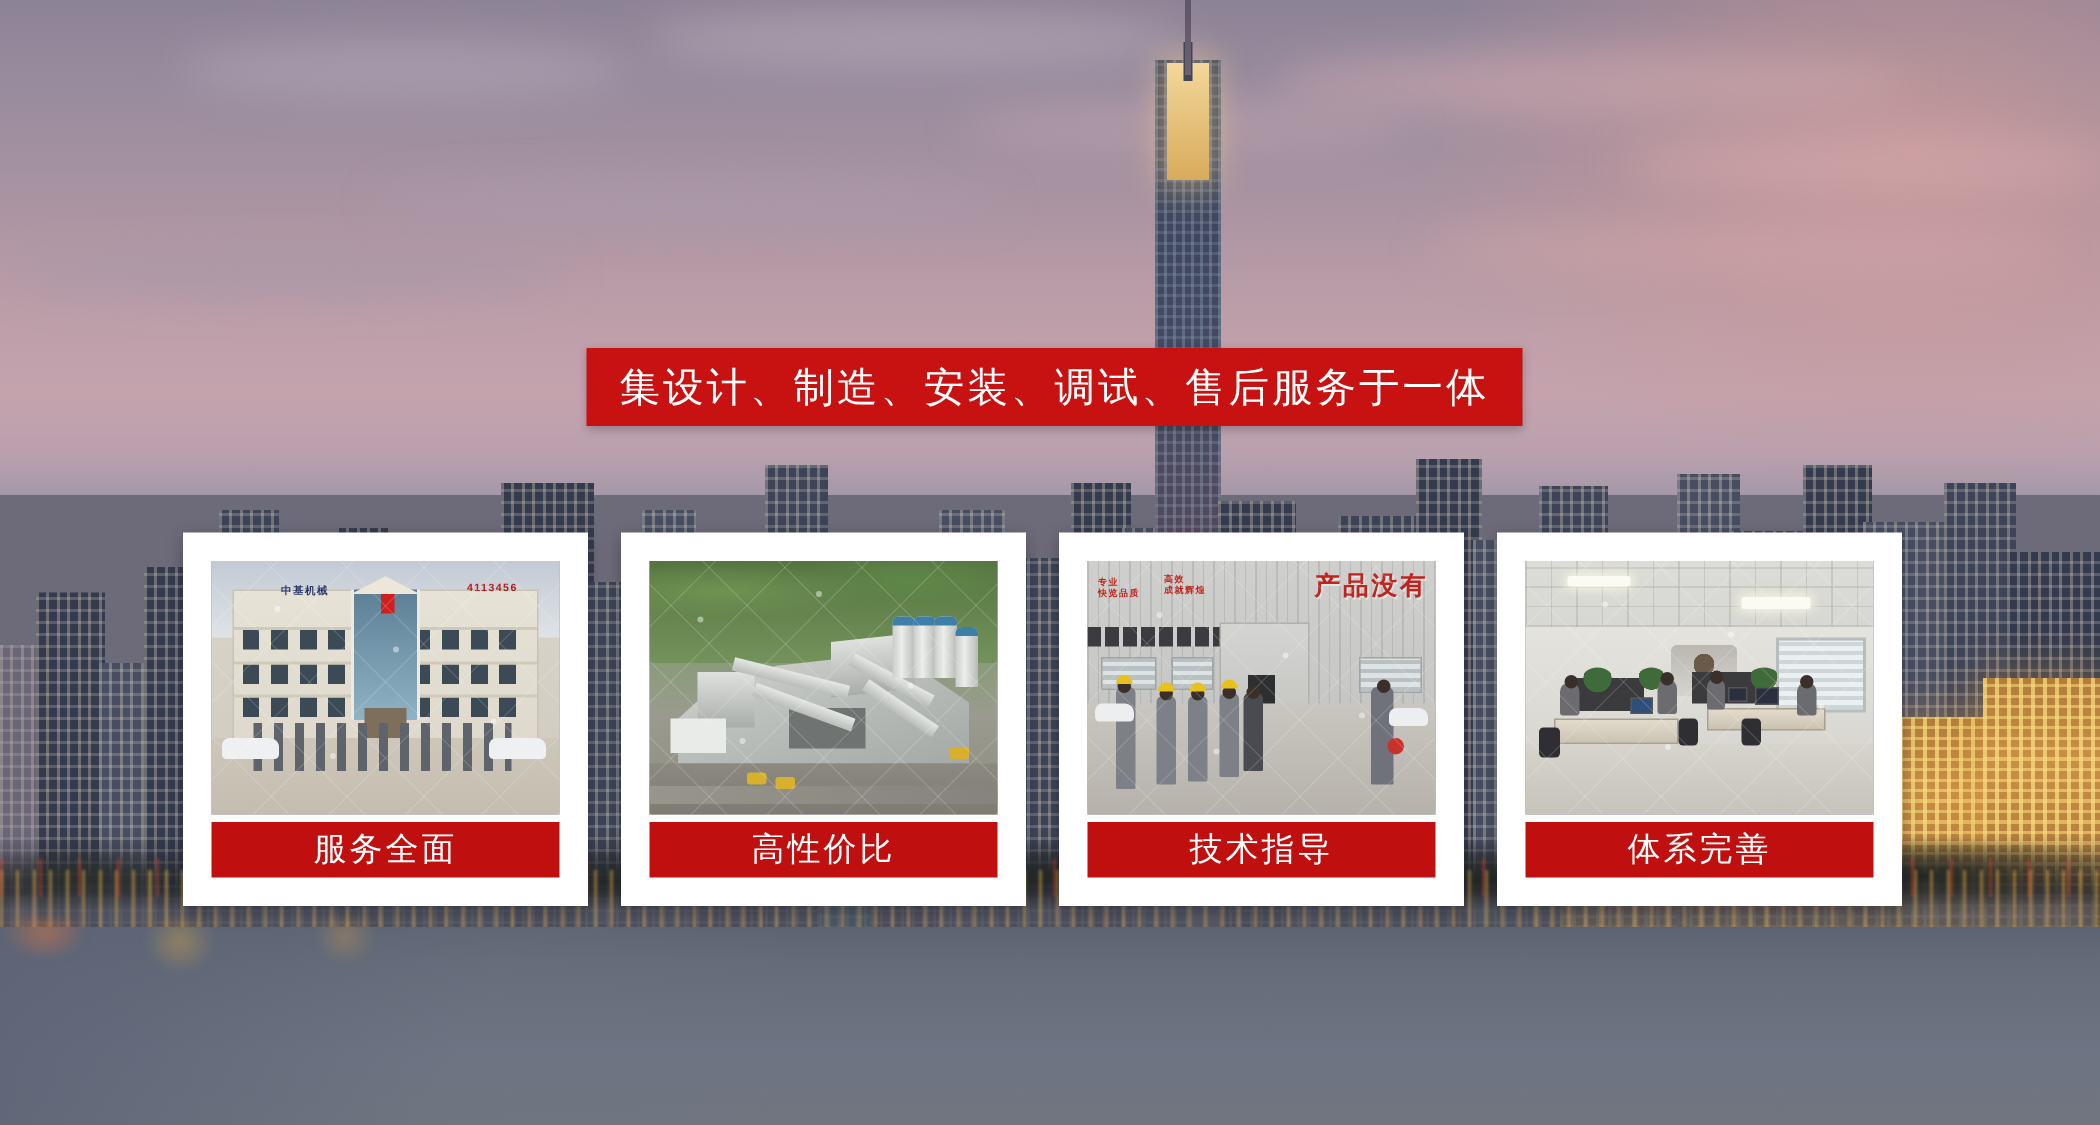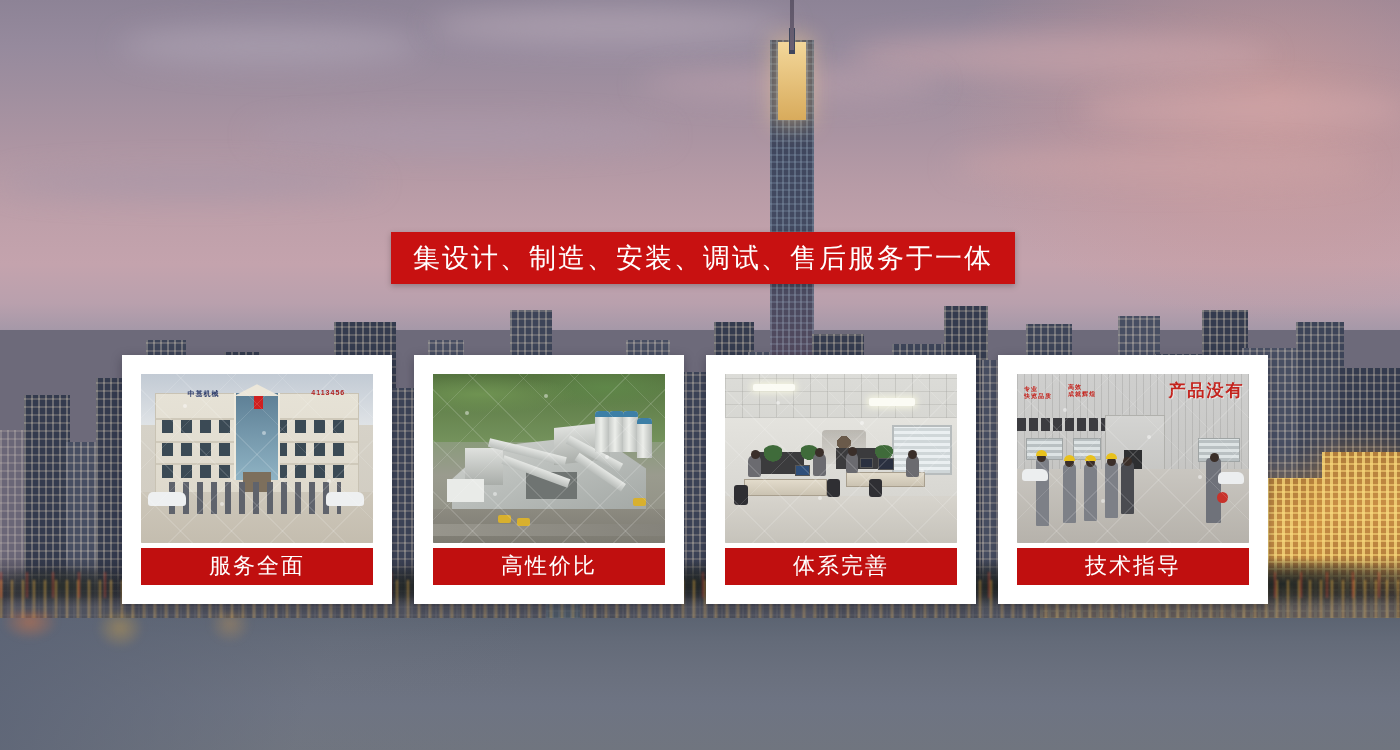--- a/index.html
+++ b/index.html
@@ -545,68 +545,20 @@
           <div class="wm-dot" style="left:48%; top:12%;"></div>
           <div class="wm-dot" style="left:74%; top:48%;"></div>
           <div class="wm-dot" style="left:26%; top:70%;"></div>
         </div>
       </div>
       <div class="card-label">高性价比</div>
     </div>
 
     <div class="card">
       <div class="card-photo">
-        <div class="p3">
-          <div class="p3-ceil"></div>
-          <div class="p3-light" style="left:12%; top:6%;  width:42px; height:7px;"></div>
-          <div class="p3-light" style="left:62%; top:14%; width:46px; height:8px;"></div>
-          <div class="p3-wall"></div>
-          <div class="p3-window"></div>
-          <div class="p3-decal"></div>
-          <div class="p3-floor"></div>
-
-          <div class="p3-part" style="left:12%; top:46%; width:22%; height:13%;"></div>
-          <div class="p3-part" style="left:48%; top:44%; width:18%; height:12%;"></div>
-
-          <div class="p3-plant" style="left:16%; top:42%; width:22px; height:18px;"></div>
-          <div class="p3-plant" style="left:32%; top:42%; width:20px; height:16px;"></div>
-          <div class="p3-plant" style="left:64%; top:42%; width:22px; height:16px;"></div>
-
-          <div class="p3-desk" style="left:8%;  top:62%; width:36%; height:10%;"></div>
-          <div class="p3-desk" style="left:52%; top:58%; width:34%; height:9%;"></div>
-
-          <div class="p3-person" style="left:10%; top:48%; width:13px; height:22px;"></div>
-          <div class="p3-head" style="left:11%; top:45%;"></div>
-          <div class="p3-person" style="left:38%; top:47%; width:13px; height:23px;"></div>
-          <div class="p3-head" style="left:39%; top:44%;"></div>
-          <div class="p3-person" style="left:52%; top:46%; width:12px; height:21px;"></div>
-          <div class="p3-head" style="left:53%; top:43%;"></div>
-          <div class="p3-person" style="left:78%; top:48%; width:13px; height:22px;"></div>
-          <div class="p3-head" style="left:79%; top:45%;"></div>
-
-          <div class="p3-mon" style="left:30%; top:54%; width:15px; height:11px; background:#2f4f7a;"></div>
-          <div class="p3-mon" style="left:66%; top:50%; width:16px; height:12px;"></div>
-          <div class="p3-mon" style="left:58%; top:50%; width:13px; height:10px;"></div>
-
-          <div class="p3-chair" style="left:4%;  top:66%; width:14px; height:20px;"></div>
-          <div class="p3-chair" style="left:44%; top:62%; width:13px; height:18px;"></div>
-          <div class="p3-chair" style="left:62%; top:62%; width:13px; height:18px;"></div>
-        </div>
-        <div class="wm">
-          <div class="wm-dot" style="left:22%; top:16%;"></div>
-          <div class="wm-dot" style="left:58%; top:28%;"></div>
-          <div class="wm-dot" style="left:84%; top:56%;"></div>
-          <div class="wm-dot" style="left:40%; top:72%;"></div>
-        </div>
-      </div>
-      <div class="card-label">体系完善</div>
-    </div>
-
-    <div class="card">
-      <div class="card-photo">
         <div class="p4">
           <div class="p4-wall"></div>
           <div class="p4-sign">产品没有</div>
           <div class="p4-slog" style="left:3%;  top:7%;">专业<br>快览品质</div>
           <div class="p4-slog" style="left:22%; top:6%;">高效<br>成就辉煌</div>
           <div class="p4-winstrip"></div>
           <div class="p4-gate"></div>
           <div class="p4-door"></div>
           <div class="p4-win" style="left:4%;  top:38%; width:16%; height:13%;"></div>
           <div class="p4-win" style="left:24%; top:38%; width:12%; height:13%;"></div>
@@ -642,14 +594,62 @@
         <div class="wm">
           <div class="wm-dot" style="left:20%; top:20%;"></div>
           <div class="wm-dot" style="left:56%; top:36%;"></div>
           <div class="wm-dot" style="left:78%; top:60%;"></div>
           <div class="wm-dot" style="left:36%; top:74%;"></div>
         </div>
       </div>
       <div class="card-label">技术指导</div>
     </div>
 
+    <div class="card">
+      <div class="card-photo">
+        <div class="p3">
+          <div class="p3-ceil"></div>
+          <div class="p3-light" style="left:12%; top:6%;  width:42px; height:7px;"></div>
+          <div class="p3-light" style="left:62%; top:14%; width:46px; height:8px;"></div>
+          <div class="p3-wall"></div>
+          <div class="p3-window"></div>
+          <div class="p3-decal"></div>
+          <div class="p3-floor"></div>
+
+          <div class="p3-part" style="left:12%; top:46%; width:22%; height:13%;"></div>
+          <div class="p3-part" style="left:48%; top:44%; width:18%; height:12%;"></div>
+
+          <div class="p3-plant" style="left:16%; top:42%; width:22px; height:18px;"></div>
+          <div class="p3-plant" style="left:32%; top:42%; width:20px; height:16px;"></div>
+          <div class="p3-plant" style="left:64%; top:42%; width:22px; height:16px;"></div>
+
+          <div class="p3-desk" style="left:8%;  top:62%; width:36%; height:10%;"></div>
+          <div class="p3-desk" style="left:52%; top:58%; width:34%; height:9%;"></div>
+
+          <div class="p3-person" style="left:10%; top:48%; width:13px; height:22px;"></div>
+          <div class="p3-head" style="left:11%; top:45%;"></div>
+          <div class="p3-person" style="left:38%; top:47%; width:13px; height:23px;"></div>
+          <div class="p3-head" style="left:39%; top:44%;"></div>
+          <div class="p3-person" style="left:52%; top:46%; width:12px; height:21px;"></div>
+          <div class="p3-head" style="left:53%; top:43%;"></div>
+          <div class="p3-person" style="left:78%; top:48%; width:13px; height:22px;"></div>
+          <div class="p3-head" style="left:79%; top:45%;"></div>
+
+          <div class="p3-mon" style="left:30%; top:54%; width:15px; height:11px; background:#2f4f7a;"></div>
+          <div class="p3-mon" style="left:66%; top:50%; width:16px; height:12px;"></div>
+          <div class="p3-mon" style="left:58%; top:50%; width:13px; height:10px;"></div>
+
+          <div class="p3-chair" style="left:4%;  top:66%; width:14px; height:20px;"></div>
+          <div class="p3-chair" style="left:44%; top:62%; width:13px; height:18px;"></div>
+          <div class="p3-chair" style="left:62%; top:62%; width:13px; height:18px;"></div>
+        </div>
+        <div class="wm">
+          <div class="wm-dot" style="left:22%; top:16%;"></div>
+          <div class="wm-dot" style="left:58%; top:28%;"></div>
+          <div class="wm-dot" style="left:84%; top:56%;"></div>
+          <div class="wm-dot" style="left:40%; top:72%;"></div>
+        </div>
+      </div>
+      <div class="card-label">体系完善</div>
+    </div>
+
   </div>
 </div>
 
 </body></html>

